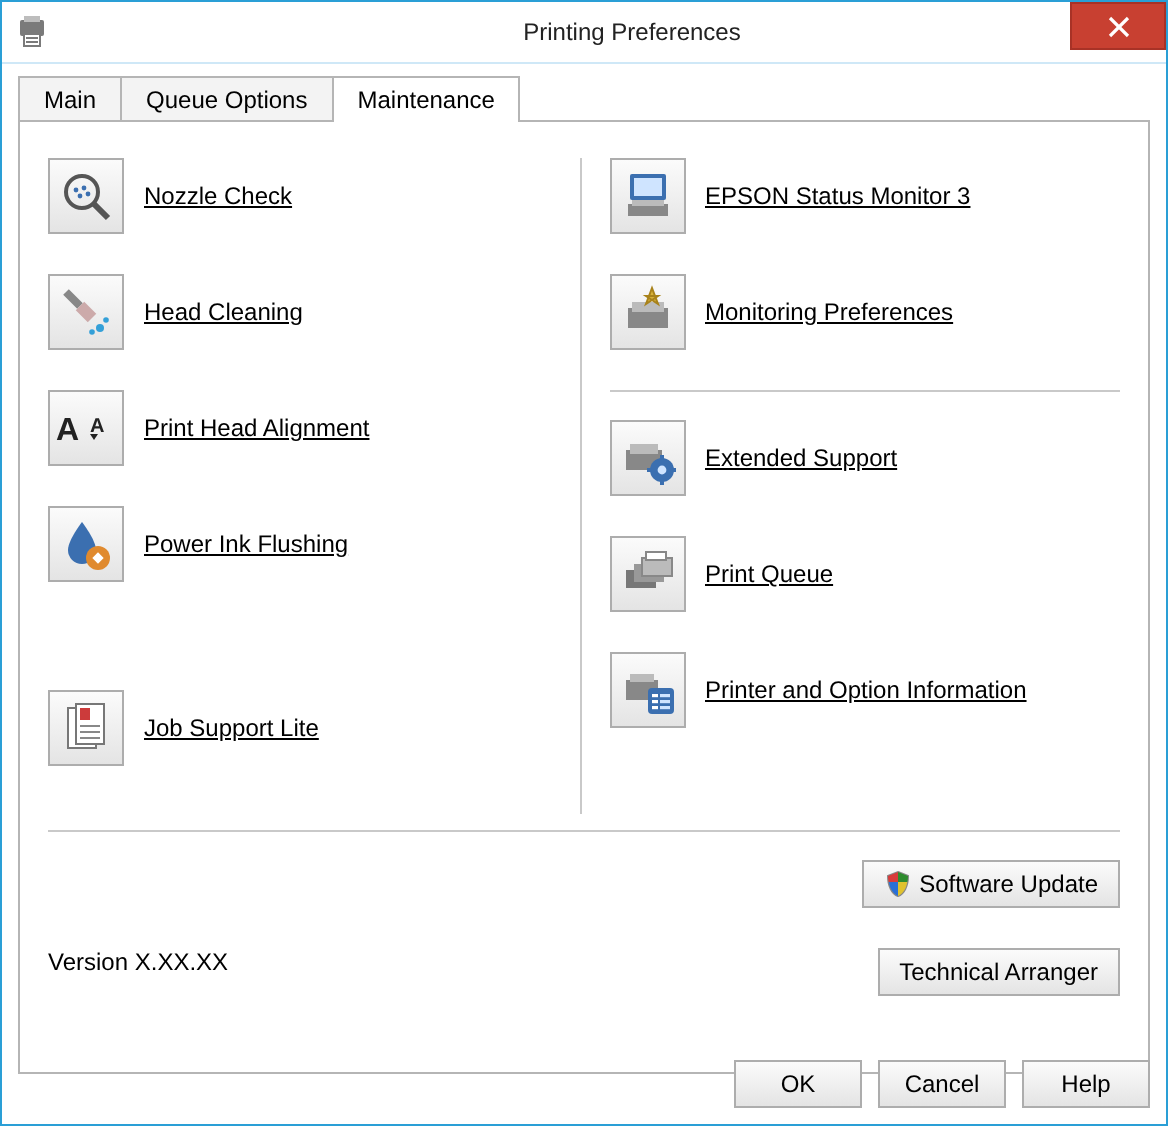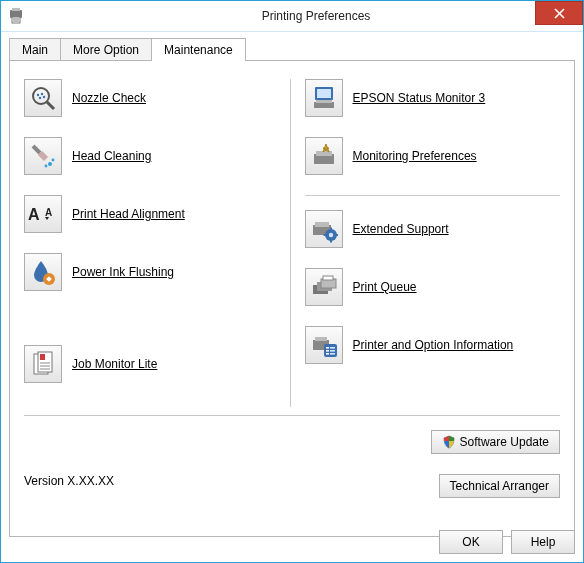--- a/index.html
+++ b/index.html
@@ -206,21 +206,21 @@
       <svg width="11" height="11" viewBox="0 0 11 11">
         <line x1="1" y1="1" x2="10" y2="10" stroke-width="1.6"></line>
         <line x1="10" y1="1" x2="1" y2="10" stroke-width="1.6"></line>
       </svg>
     </div>
   </div>
 
   <div class="body">
     <div class="tabs">
       <div class="tab">Main</div>
-      <div class="tab">More Option</div>
+      <div class="tab">Queue Options</div>
       <div class="tab active">Maintenance</div>
     </div>
 
     <div class="panel">
 
       <div class="columns">
 
         <div class="col left">
 
           <div class="item">
@@ -278,21 +278,21 @@
             <div class="iconbtn">
               <svg width="28" height="28" viewBox="0 0 28 28">
                 <rect x="5" y="4" width="14" height="20" fill="#fff" stroke="#777"></rect>
                 <rect x="9" y="2" width="14" height="20" fill="#fff" stroke="#777"></rect>
                 <rect x="11" y="4" width="5" height="6" fill="#cc3b3b"></rect>
                 <line x1="11" y1="13" x2="21" y2="13" stroke="#888"></line>
                 <line x1="11" y1="16" x2="21" y2="16" stroke="#888"></line>
                 <line x1="11" y1="19" x2="21" y2="19" stroke="#888"></line>
               </svg>
             </div>
-            <span class="label">Job Monitor Lite</span>
+            <span class="label">Job Support Lite</span>
           </div>
         </div>
 
         <div class="col right">
 
           <div class="item">
             <div class="iconbtn">
               <svg width="28" height="28" viewBox="0 0 28 28">
                 <rect x="5" y="3" width="18" height="13" rx="1" fill="#3b6fb0"></rect>
                 <rect x="7" y="5" width="14" height="9" fill="#cfe4ff"></rect>
@@ -389,17 +389,20 @@
       </div>
 
     </div>
   </div>
 
   <div class="footer">
     <button class="btn">
       <span>OK</span>
     </button>
     <button class="btn">
+      <span>Cancel</span>
+    </button>
+    <button class="btn">
       <span>Help</span>
     </button>
   </div>
 
 </div>
 
 </body></html>

